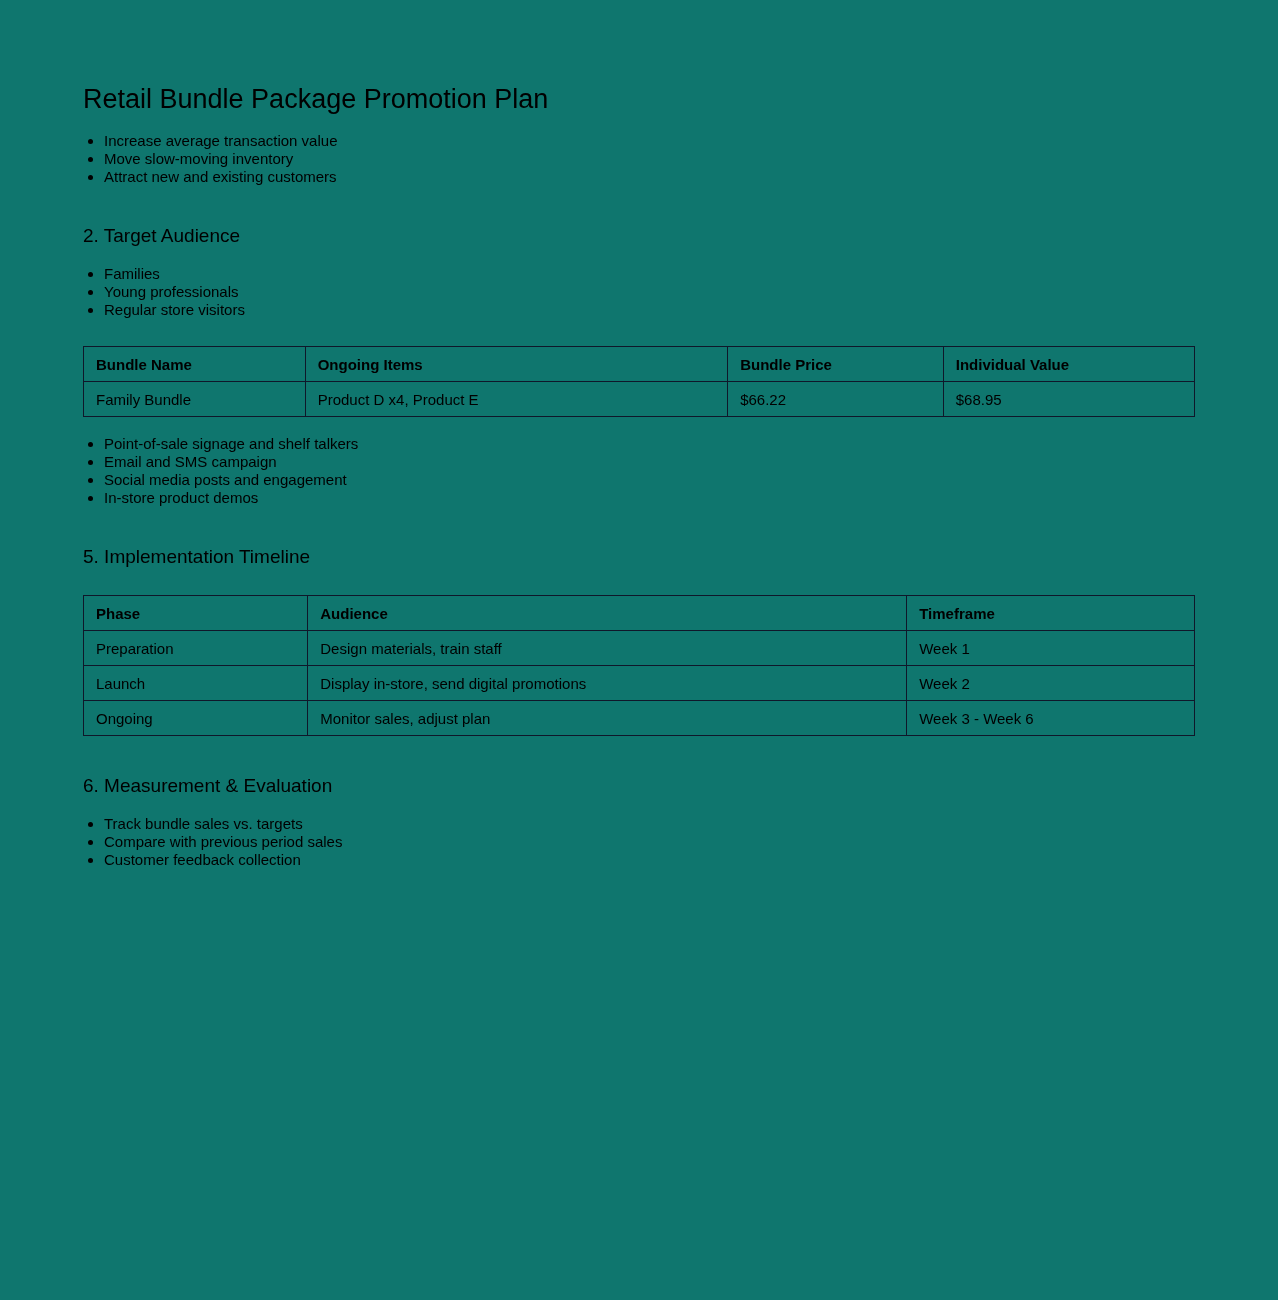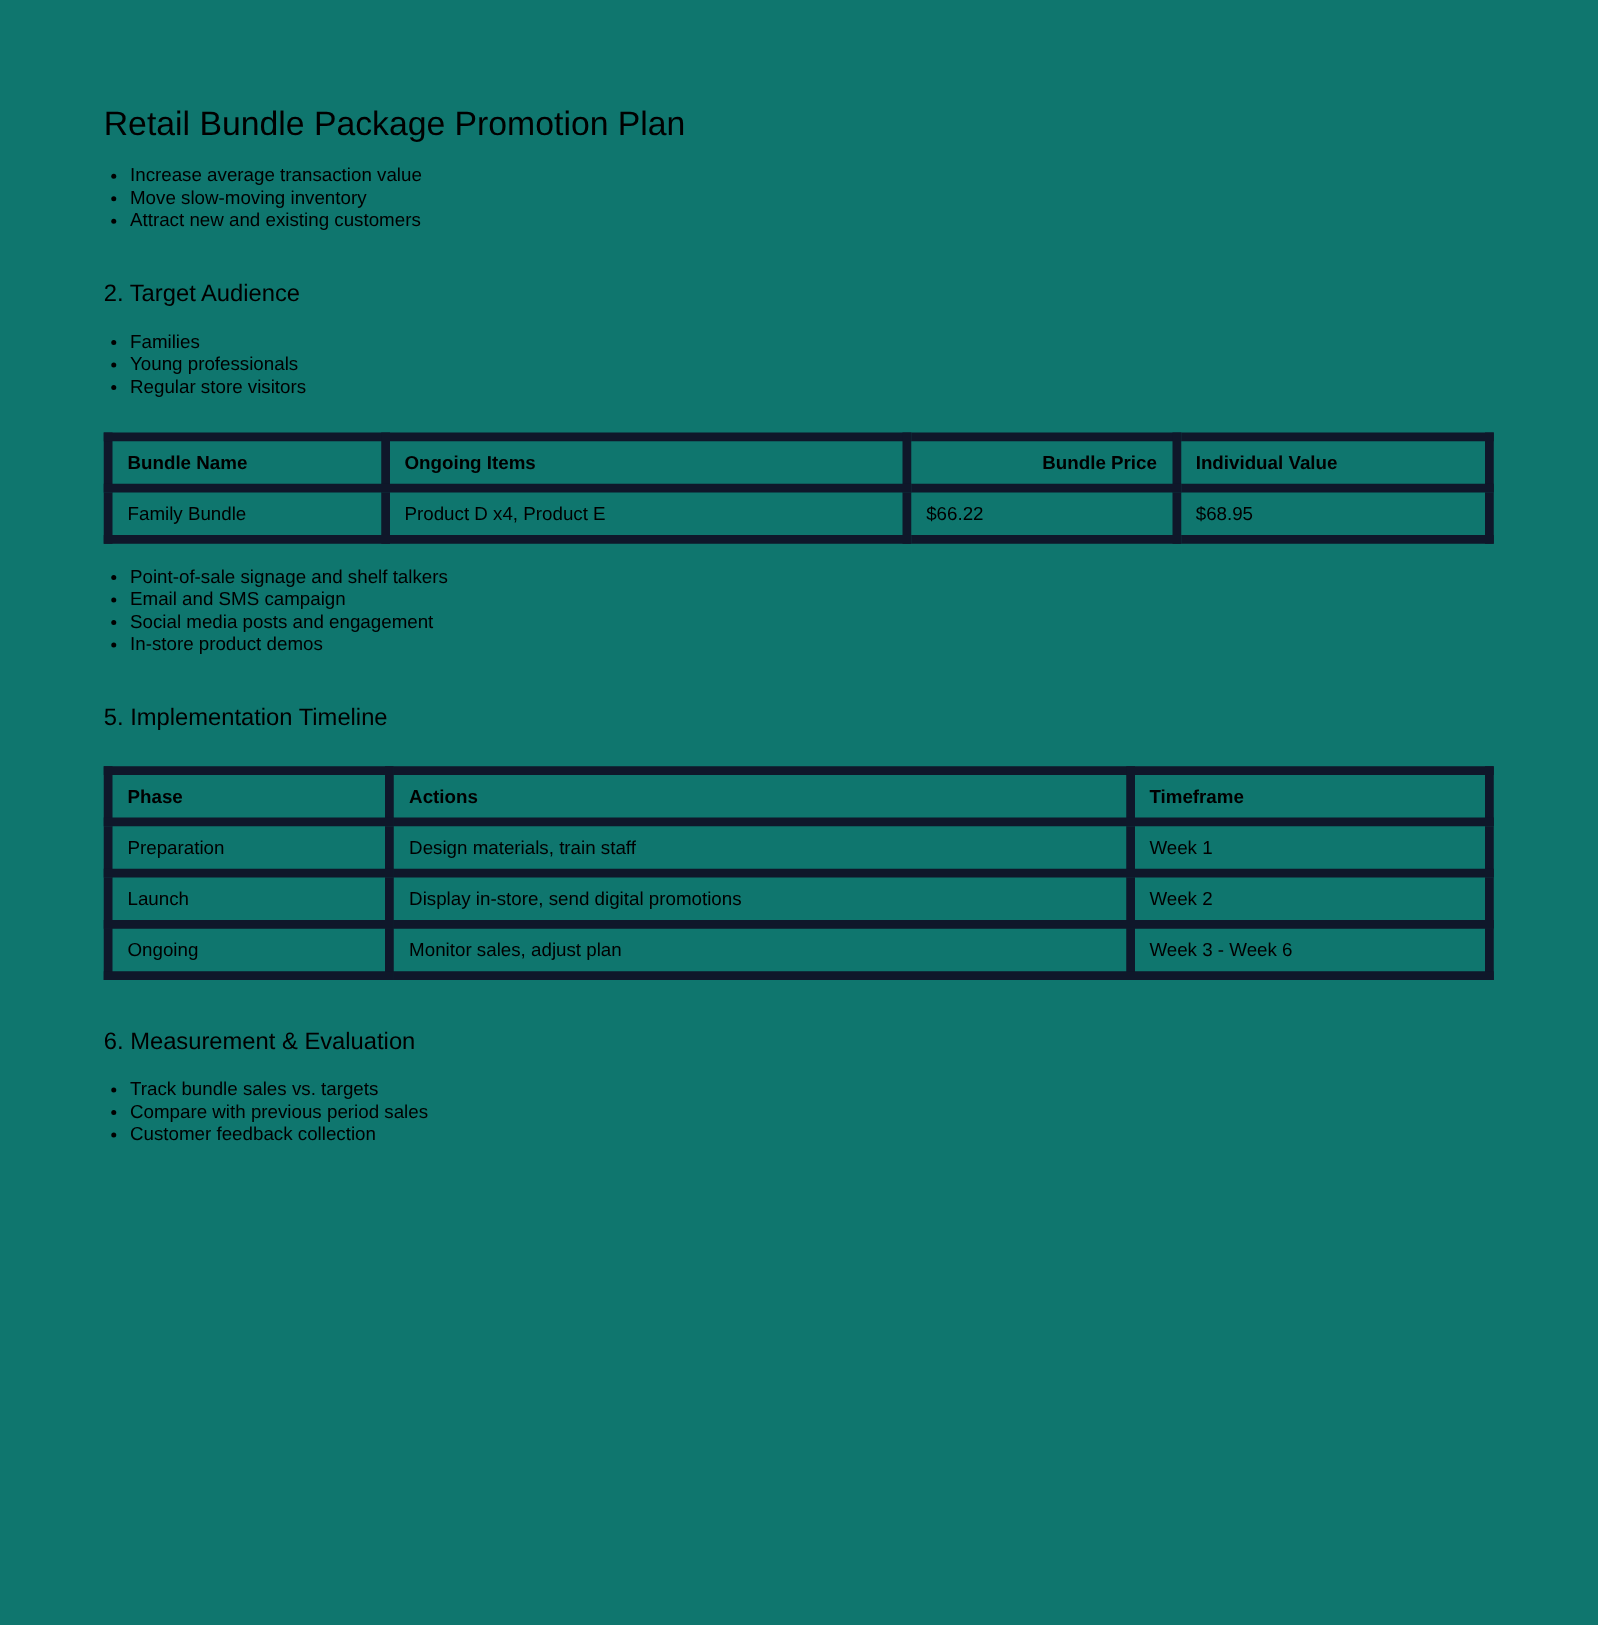--- a/index.html
+++ b/index.html
@@ -36,32 +36,32 @@
     line-height: 18px;
   }
   table {
     border-collapse: collapse;
     width: 100%;
     margin-top: 27px;
     font-size: 15px;
     table-layout: fixed;
   }
   th, td {
-    border: 7px solid #0f172a;
+    border: 1px solid #0f172a;
     padding: 9px 12px 8px 12px;
     text-align: left;
     vertical-align: middle;
     line-height: 17px;
     overflow: hidden;
   }
   th { font-weight: bold; }
   
   .t-bundle .c1 { width: 19.5%; }
   .t-bundle .c2 { width: 39.2%; }
-  .t-bundle .c3 { width: 18.9%; text-align: right; }
+  .t-bundle .c3 { width: 18.9%; }
   .t-bundle .c4 { width: 22.4%; }
   
   .t-timeline .c1 { width: 19.3%; }
   .t-timeline .c2 { width: 55.3%; }
   .t-timeline .c3 { width: 25.4%; }
 </style>
 </head>
 <body>
 
 <div class="page">
@@ -105,21 +105,21 @@
     <li>Email and SMS campaign</li>
     <li>Social media posts and engagement</li>
     <li>In-store product demos</li>
   </ul>
 
   <h2>5. Implementation Timeline</h2>
   <table class="t-timeline">
     <thead>
       <tr>
         <th class="c1">Phase</th>
-        <th class="c2">Actions</th>
+        <th class="c2">Audience</th>
         <th class="c3">Timeframe</th>
       </tr>
     </thead>
     <tbody>
       <tr>
         <td>Preparation</td>
         <td>Design materials, train staff</td>
         <td>Week 1</td>
       </tr>
       <tr>

